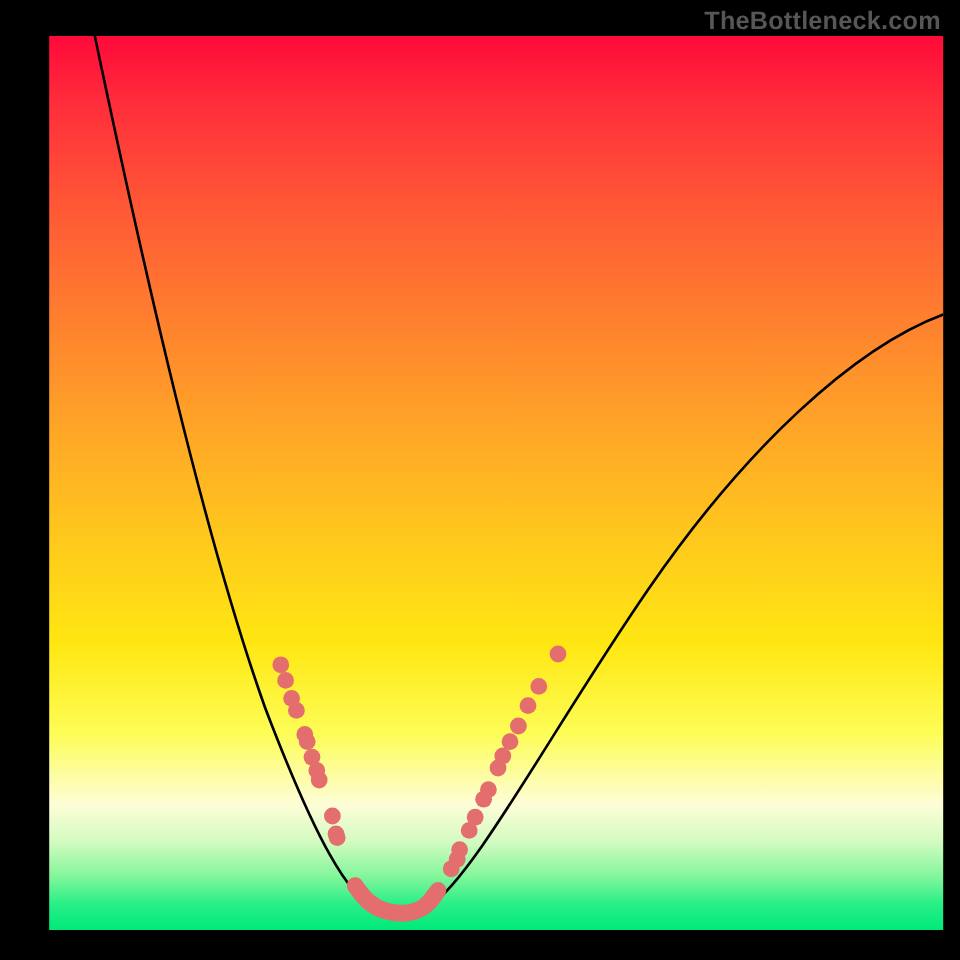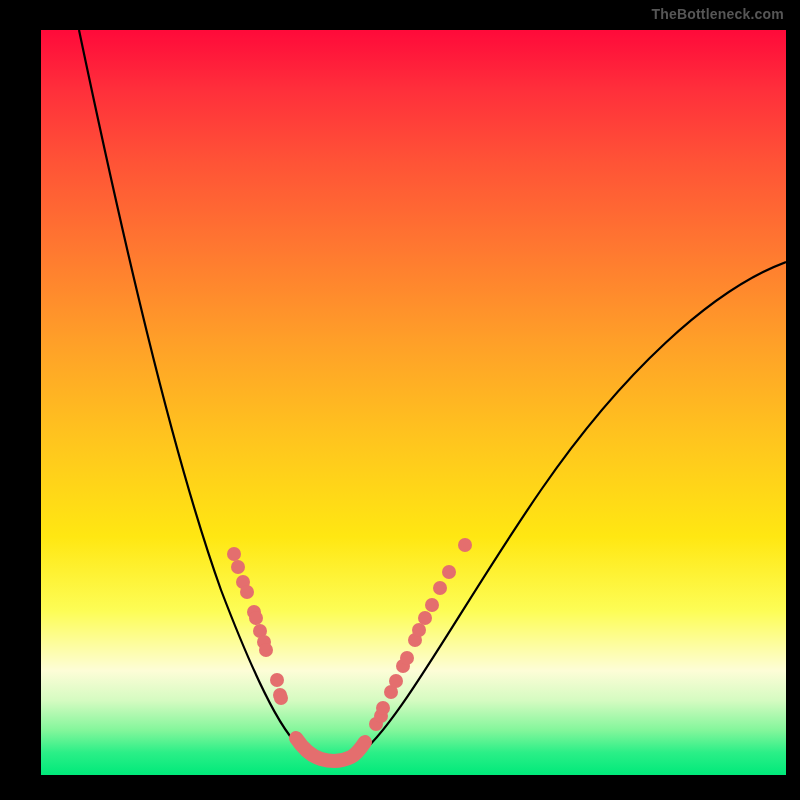--- a/index.html
+++ b/index.html
@@ -30,21 +30,21 @@
       #83f69b 94%,
       #2bef87 97%,
       #00e97a 100%
     );
   }
   .watermark {
     position: absolute;
     top: 6px;
     right: 16px;
     font-family: Arial, Helvetica, sans-serif;
-    font-size: 14px;
+    font-size: 21px;
     font-weight: 600;
     color: #565656;
     letter-spacing: 0.2px;
   }
   svg.curve {
     position: absolute;
     left: 0;
     top: 0;
     width: 745px;
     height: 745px;

